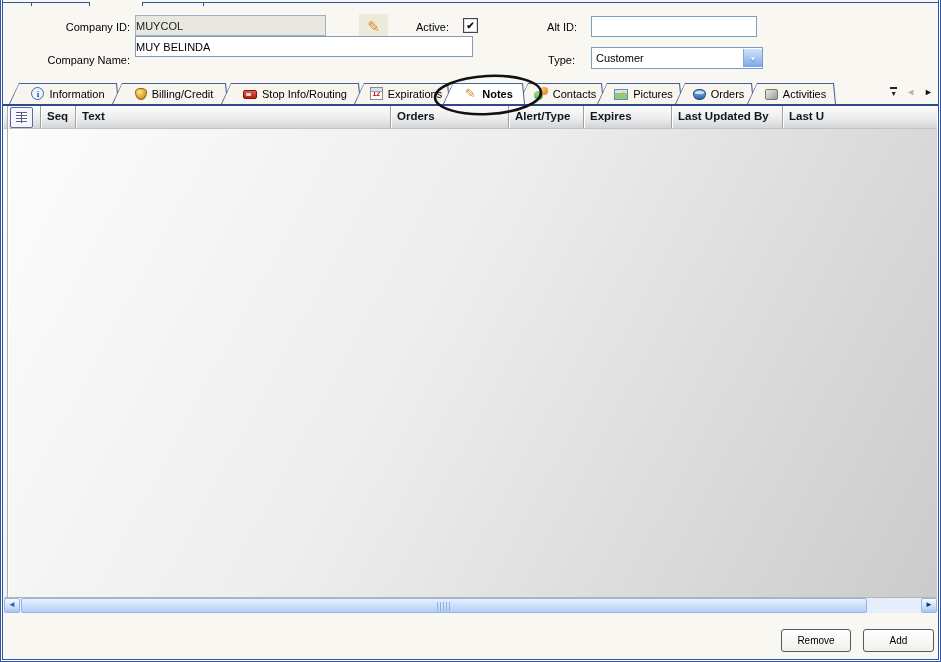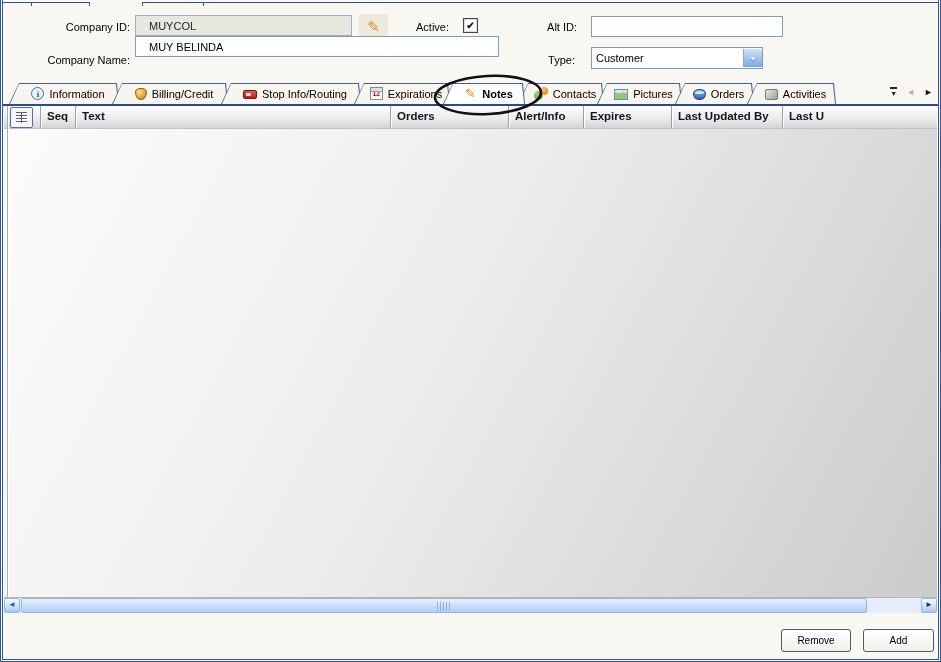--- a/index.html
+++ b/index.html
@@ -21,21 +21,21 @@
   .tt-t1{left:31px;top:2px;width:1px;height:4px;}
   .tt-t2{left:89px;top:2px;width:1px;height:4px;}
   .tt-b{left:142px;top:2px;width:797px;height:1px;}
   .tt-t3{left:142px;top:2px;width:1px;height:4px;}
   .tt-t4{left:203px;top:2px;width:1px;height:4px;}
 
   .lbl{position:absolute;height:14px;line-height:14px;}
   .r{text-align:right;}
   input.fld{
     position:absolute;height:19px;border:1px solid #7f9db9;background:#fff;
-    font-family:"Liberation Sans",sans-serif;font-size:11px;padding:0 13px;margin:0;
+    font-family:"Liberation Sans",sans-serif;font-size:11px;padding:0 0;margin:0;
   }
   input.fld.dis{background:#e9e8e0;border-color:#a3aec5;color:#222;}
   .iconbtn{
     position:absolute;left:359px;top:14px;width:29px;height:24px;background:#eeeadb;
     border:0;text-align:center;line-height:24px;font-size:15px;color:#d98e2b;cursor:pointer;
   }
   .xpcheck{
     position:absolute;left:463px;top:18px;width:13px;height:13px;background:#fff;
     border:1px solid #444;box-shadow:inset 0 0 0 1px #d8dde6;
     text-align:center;line-height:12px;
@@ -255,21 +255,21 @@
 
   <div class="ghead">
     <div class="gcell gind">
       <span class="fieldchooser">
         <span class="fc-ic"></span>
       </span>
     </div>
     <div class="gcell" style="width:35px;">Seq</div>
     <div class="gcell" style="width:315px;">Text</div>
     <div class="gcell" style="width:118px;">Orders</div>
-    <div class="gcell" style="width:75px;">Alert/Info</div>
+    <div class="gcell" style="width:75px;">Alert/Type</div>
     <div class="gcell" style="width:88px;">Expires</div>
     <div class="gcell" style="width:111px;">Last Updated By</div>
     <div class="gcell" style="flex:1;border-right:none;">Last U</div>
   </div>
   <div class="gbody"></div>
   <div class="grid-edge"></div>
   <div class="grid-edge2"></div>
 
   <div class="hscroll">
     <span class="sb-btn sb-left"><span>◄</span></span>

